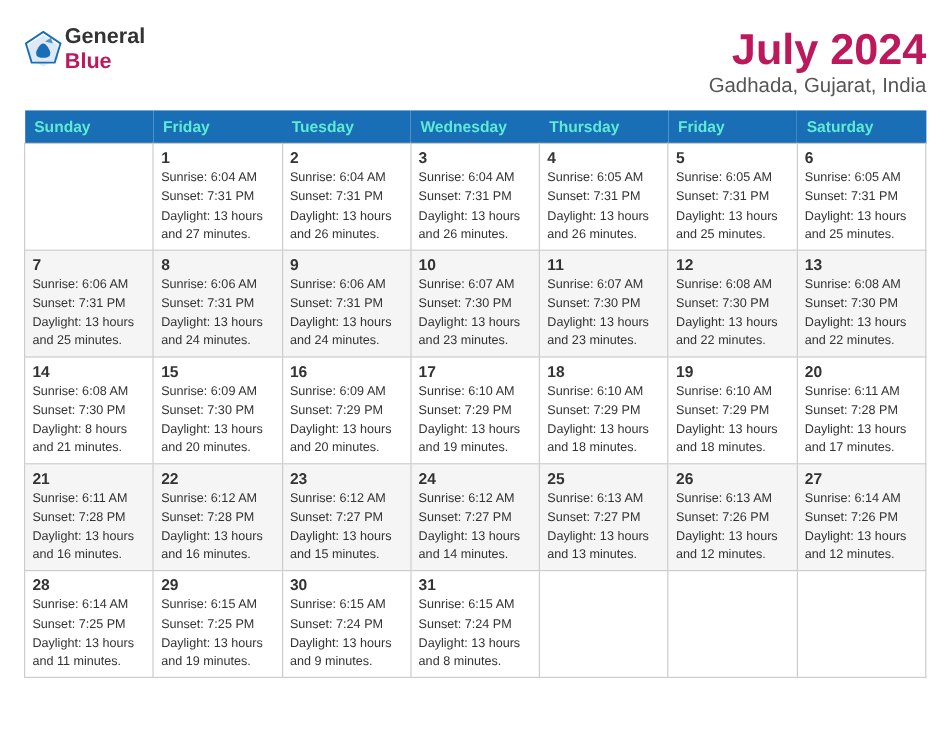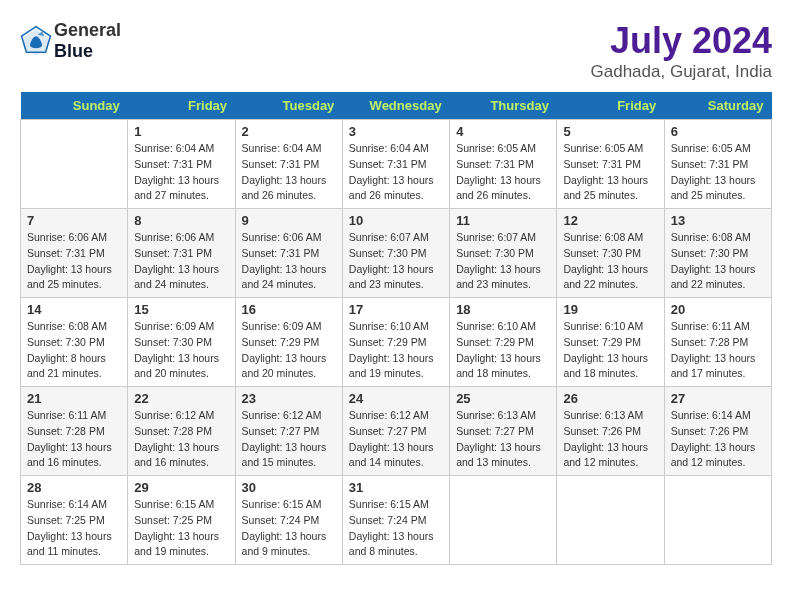--- a/index.html
+++ b/index.html
@@ -24,35 +24,35 @@
     .logo-icon {
       width: 32px;
       height: 32px;
     }
     .title-section {
       text-align: right;
     }
     .month-year {
       font-size: 36px;
       font-weight: bold;
-      color: #4c1d95;
+      color: #be185d;
     }
     .location {
       font-size: 17px;
       color: #555;
     }
     table {
       width: 100%;
       border-collapse: collapse;
       font-size: 11px;
     }
     .day-header {
       background-color: #1a6eb5;
-      color: #bef264;
-      text-align: right;
+      color: #5eead4;
+      text-align: left;
       padding: 6px 8px;
       font-size: 13px;
       font-weight: bold;
     }
     td {
       border: 1px solid #ccc;
       vertical-align: top;
       padding: 4px 6px;
       min-height: 80px;
       width: calc(100% / 7);
@@ -88,21 +88,21 @@
 <div class="header-section">
   <div class="logo">
     <svg class="logo-icon" viewBox="0 0 40 40" xmlns="http://www.w3.org/2000/svg">
       <polygon points="20,5 35,15 35,30 20,38 5,30 5,15" fill="#1a6eb5" opacity="0.15"></polygon>
       <polygon points="20,2 38,14 32,34 8,34 2,14" fill="none" stroke="#1a6eb5" stroke-width="2"></polygon>
       <path d="M15,18 Q20,10 25,18 Q30,26 25,28 Q20,30 15,28 Q10,26 15,18Z" fill="#1a6eb5"></path>
       <path d="M22,12 L28,8 L30,14" fill="#1a6eb5" opacity="0.7"></path>
     </svg>
     <div>
       <span style="font-size:18px;font-weight:bold;color:#333;">General</span><br>
-      <span style="font-size:18px;font-weight:bold;color:#0f172a;">Blue</span>
+      <span style="font-size:18px;font-weight:bold;color:#be185d;">Blue</span>
     </div>
   </div>
   <div class="title-section">
     <div class="month-year">July 2024</div>
     <div class="location">Gadhada, Gujarat, India</div>
   </div>
 </div>
 
 <table>
   <thead>

